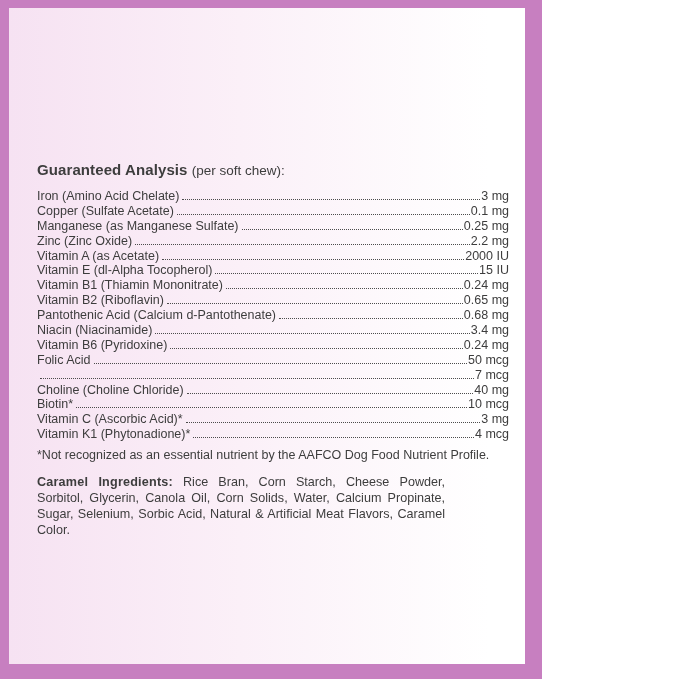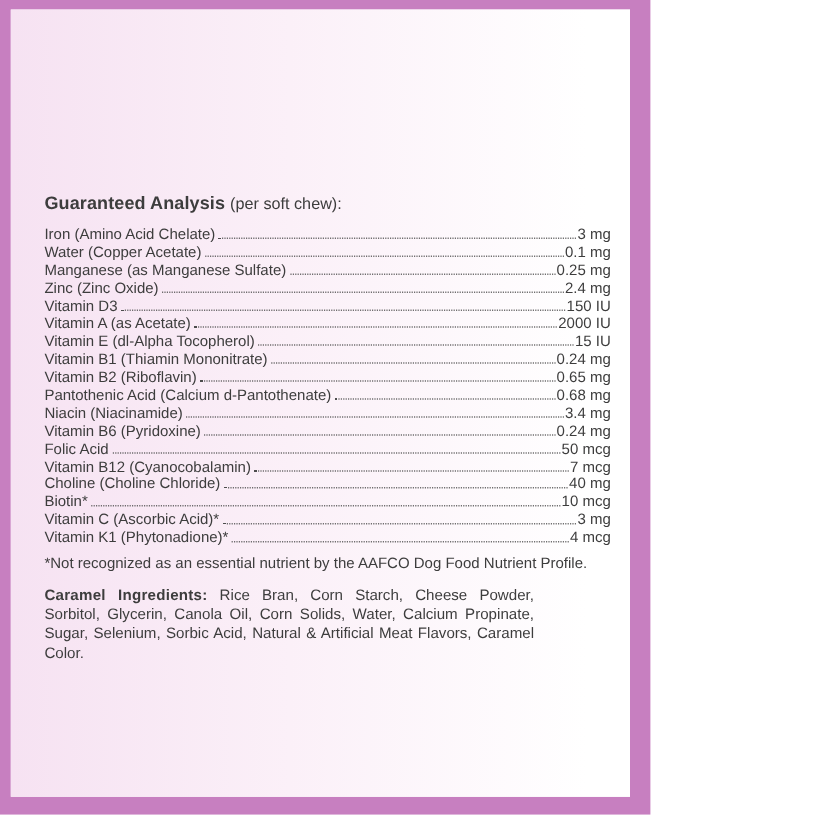--- a/index.html
+++ b/index.html
@@ -47,42 +47,37 @@
 
     <div class="rows">
 
         <div class="row">
           <span class="label">Iron (Amino Acid Chelate)</span>
           <span class="dots"></span>
           <span class="value">3 mg</span>
         </div>
 
         <div class="row">
-          <span class="label">Water (Copper Acetate)</span>
+          <span class="label">Copper (Sulfate Acetate)</span>
           <span class="dots"></span>
           <span class="value">0.1 mg</span>
         </div>
 
         <div class="row">
           <span class="label">Manganese (as Manganese Sulfate)</span>
           <span class="dots"></span>
           <span class="value">0.25 mg</span>
         </div>
 
         <div class="row">
           <span class="label">Zinc (Zinc Oxide)</span>
           <span class="dots"></span>
-          <span class="value">2.4 mg</span>
+          <span class="value">2.2 mg</span>
         </div>
 
-        <div class="row">
-          <span class="label">Vitamin D3</span>
-          <span class="dots"></span>
-          <span class="value">150 IU</span>
-        </div>
 
         <div class="row">
           <span class="label">Vitamin A (as Acetate)</span>
           <span class="dots"></span>
           <span class="value">2000 IU</span>
         </div>
 
         <div class="row">
           <span class="label">Vitamin E (dl-Alpha Tocopherol)</span>
           <span class="dots"></span>
@@ -119,21 +114,20 @@
           <span class="value">0.24 mg</span>
         </div>
 
         <div class="row">
           <span class="label">Folic Acid</span>
           <span class="dots"></span>
           <span class="value">50 mcg</span>
         </div>
 
         <div class="row">
-          <span class="label">Vitamin B12 (Cyanocobalamin)</span>
           <span class="dots"></span>
           <span class="value">7 mcg</span>
         </div>
 
         <div class="row">
           <span class="label">Choline (Choline Chloride)</span>
           <span class="dots"></span>
           <span class="value">40 mg</span>
         </div>
 

